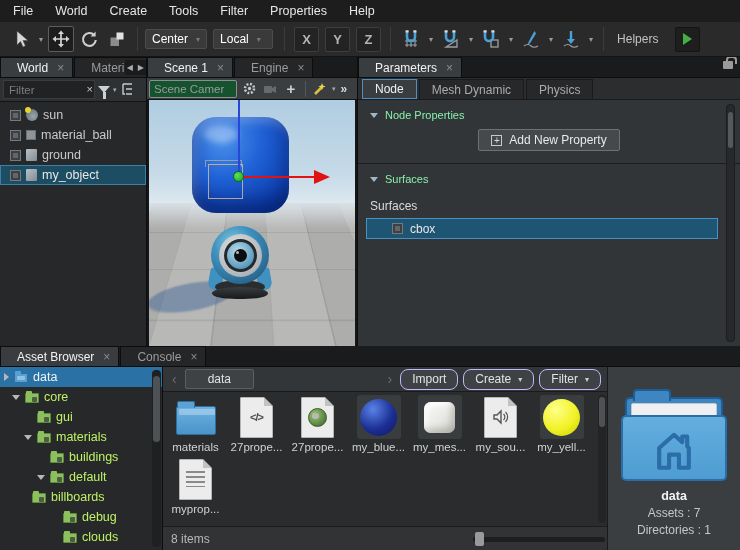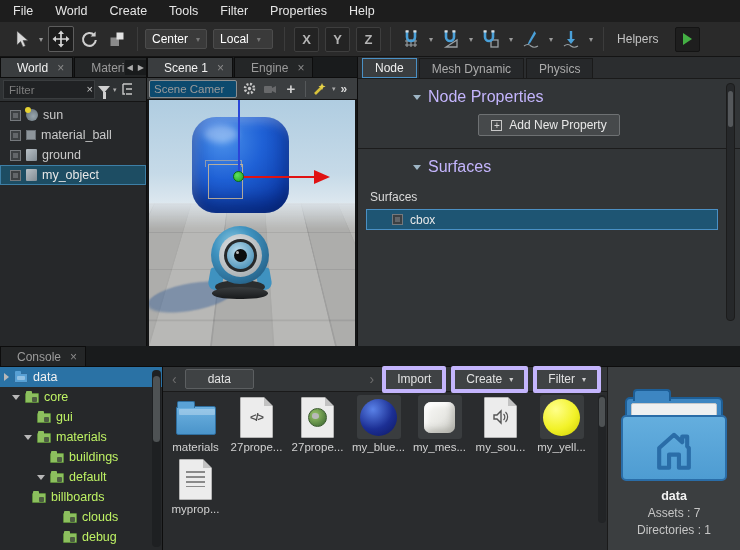--- a/index.html
+++ b/index.html
@@ -53,21 +53,21 @@
   .chk { width:11px; height:11px; background:#3c4043; border:1px solid #75797d; position:relative; flex:none; }
   .chk::after { content:""; position:absolute; left:2px; top:2px; width:5px; height:5px; background:#62666a; }
   .ic-sun { width:12px; height:12px; border-radius:50%; background:radial-gradient(circle at 60% 60%, #97a5ad, #5c6870); position:relative; flex:none; }
   .ic-sun::after { content:""; position:absolute; left:-1px; top:-2px; width:6px; height:6px; border-radius:50%; background:#e6d232; }
   .ic-mesh { width:11px; height:12px; background:linear-gradient(135deg,#b8c0c6,#828c94); border-radius:1px; flex:none; }
   .ic-box { width:10px; height:10px; background:#8d959b; border:1px solid #6a7076; flex:none; }
 
   
   .viewport-panel { position:absolute; left:147px; top:57px; width:211px; height:289px; background:#151617; border-right:1px solid #0d0d0d; }
   .cam-toolbar { height:22px; background:#3b3e40; display:flex; align-items:center; padding:0 2px; gap:3px; border-bottom:1px solid #141414; }
-  .cam-dd { width:88px; height:18px; background:#0c4a6e; border:1px solid #8a8e90; border-radius:2px; color:#9a9a9a; font-size:11.5px; display:flex; align-items:center; justify-content:space-between; padding:0 4px; }
+  .cam-dd { width:88px; height:18px; background:#14532d; border:1px solid #8a8e90; border-radius:2px; color:#9a9a9a; font-size:11.5px; display:flex; align-items:center; justify-content:space-between; padding:0 4px; }
   .vbtn { width:18px; height:18px; display:flex; align-items:center; justify-content:center; color:#c8c8c8; }
   .vbtn.dim { opacity:.35; }
   .plus-ic { font-size:15px; color:#d0d0d0; font-weight:bold; }
   .more-ic { color:#d8d8d8; font-size:12px; font-weight:bold; margin-left:2px; }
   .vsep { width:1px; height:16px; background:#55585a; margin:0 2px; }
   .scene3d { position:absolute; left:2px; right:2px; top:43px; bottom:0; overflow:hidden; background:linear-gradient(#b0cde1 0%, #c6dae8 30%, #dde8ef 42%, #a9a9a7 42%); }
   .floor { position:absolute; left:0; right:0; top:42%; bottom:0; overflow:hidden; }
   .checker { position:absolute; left:-60%; top:-10%; width:220%; height:160%;
     background-image:
       repeating-linear-gradient(0deg, rgba(0,0,0,.08) 0 1px, transparent 1px 34px),
@@ -99,21 +99,21 @@
   .ball-base2 { position:absolute; left:63px; top:187px; width:56px; height:12px; background:linear-gradient(#3a3d3f,#17191b); border-radius:50% 50% 45% 45%; }
 
   
   .params-panel { position:absolute; left:358px; top:57px; width:382px; height:289px; background:#323537; }
   .lock { position:absolute; right:7px; top:4px; width:10px; height:8px; background:#9a9a9a; border-radius:1px; }
   .lock::before { content:""; position:absolute; left:3px; top:-5px; width:7px; height:6px; border:2px solid #9a9a9a; border-bottom:none; border-radius:4px 4px 0 0; }
   .subtabs { height:22px; background:#2b2d2f; display:flex; align-items:flex-end; padding-left:4px; gap:2px; border-bottom:1px solid #1a1a1a; }
   .subtab { height:20px; padding:0 12px; display:flex; align-items:center; color:#ababab; background:#26282a; border:1px solid #1a1a1a; border-bottom:none; font-size:12px; }
   .subtab.active { background:#3a3d3f; color:#f0f0f0; border:1px solid #4a90c4; }
   .params-body { position:relative; height:246px; overflow:hidden; }
-  .sect-head { display:flex; align-items:center; gap:7px; color:#c4b5fd; padding:9px 0 4px 12px; font-size:16px;margin-left:43px; }
+  .sect-head { display:flex; align-items:center; gap:7px; color:#86efac; padding:9px 0 4px 12px; font-size:11px; }
   .tri-down { width:0; height:0; border-left:4px solid transparent; border-right:4px solid transparent; border-top:5px solid #9fb6c6; }
   .addprop-row { display:flex; justify-content:center; padding:4px 0 10px 0; }
   .addprop-btn { display:flex; align-items:center; gap:7px; background:#46494b; border:1px solid #6e7173; border-radius:2px; color:#e8e8e8; padding:3px 12px; font-size:12px; }
   .plus-sq { width:11px; height:11px; border:1px solid #c8c8c8; color:#d8d8d8; font-size:10px; line-height:9px; text-align:center; }
   .pdivider { border-top:1px solid #1c1c1c; margin:2px 0 0 0; }
   .surf-label { color:#dadada; padding:10px 0 5px 12px; font-size:12px; }
   .surf-row { margin:0 22px 0 8px; height:21px; background:#1e5573; box-shadow:inset 0 0 0 1px #4a90c4; display:flex; align-items:center; gap:7px; padding-left:26px; color:#e8e8e8; }
   .vscroll { position:absolute; right:5px; top:4px; bottom:4px; width:9px; background:#26282a; border:1px solid #1c1c1c; border-radius:4px; }
   .vscroll .thumb { position:absolute; left:1px; right:1px; top:7px; height:36px; background:#55585b; border-radius:4px; }
 
@@ -132,21 +132,21 @@
   .fold.blue::after { content:""; position:absolute; left:2px; top:2px; width:8px; height:4px; background:rgba(255,255,255,.35); border-radius:1px; }
   .tree-scroll { position:absolute; right:1px; top:3px; bottom:3px; width:9px; background:#1e2022; border-radius:4px; }
   .tree-scroll .thumb { position:absolute; left:1px; right:1px; top:6px; height:66px; background:#4e5254; border-radius:4px; }
 
   
   .files-panel { position:absolute; left:163px; top:367px; width:444px; height:183px; background:#2a2c2e; }
   .files-toolbar { height:25px; background:#333638; border-bottom:1px solid #1a1a1a; display:flex; align-items:center; padding:0 6px; gap:5px; }
   .nav-ar { color:#6e6e6e; font-size:14px; padding:0 3px; }
   .crumb-btn { background:#3f4244; border:1px solid #5c5f61; border-radius:2px; color:#e2e2e2; padding:2px 22px; font-size:12px; }
   .fspacer { flex:1; }
-  .fbtn { background:#3f4244; border:4px solid #c4b5fd; border-radius:2px; color:#e2e2e2; padding:2.5px 11px; font-size:12px; display:flex; align-items:center; gap:7px; }
+  .fbtn { background:#3f4244; border:1px solid #c4b5fd; border-radius:8px; color:#e2e2e2; padding:2.5px 11px; font-size:12px; display:flex; align-items:center; gap:7px; }
   .fbtn .dd-car { font-size:8px; color:#cfcfcf; }
   .fbtn .dd-car::after { content:"▾"; }
   .files-grid { position:absolute; left:2px; top:25px; right:10px; height:134px; display:flex; flex-wrap:wrap; align-content:flex-start; }
   .tile { width:61px; height:62px; display:flex; flex-direction:column; align-items:center; padding-top:3px; }
   .tile .tlabel { margin-top:2px; font-size:11.5px; color:#d2d2d2; white-space:nowrap; }
   .tico { width:44px; height:44px; display:flex; align-items:center; justify-content:center; }
   .tico.dark { background:#3a3d3f; border-radius:3px; }
   .folder-sm { width:40px; height:29px; background:linear-gradient(#6db1e0,#4a94ca); border:1px solid #2f6e9e; border-radius:2px; position:relative; margin-top:6px; }
   .folder-sm::before { content:""; position:absolute; left:0; top:-6px; width:16px; height:6px; background:#5aa2d6; border:1px solid #2f6e9e; border-bottom:none; border-radius:2px 2px 0 0; }
   .folder-sm::after { content:""; position:absolute; left:2px; top:2px; width:36px; height:6px; background:rgba(255,255,255,.3); border-radius:1px; }
@@ -388,20 +388,27 @@
       <div class="bluecube"></div>
       <div class="wirebox"></div>
       <div class="giz-v"></div>
       <div class="giz-h"></div>
       <div class="giz-arrow"></div>
       <div class="giz-dot"></div>
     </div>
   </div>
 
   <div class="params-panel">
+    <div class="tabbar">
+      <span class="tab active">
+          <span>Parameters</span>
+          <span class="x"></span>
+        </span>
+      <span class="lock"></span>
+    </div>
     <div class="subtabs">
       <span class="subtab active">Node</span>
       <span class="subtab">Mesh Dynamic</span>
       <span class="subtab">Physics</span>
     </div>
     <div class="params-body">
       <div class="sect-head">
         <span class="tri-down"></span>
         <span>Node Properties</span>
       </div>
@@ -421,20 +428,24 @@
         <span class="chk"></span>
         <span>cbox</span>
       </div>
       <div class="vscroll">
           <div class="thumb"></div>
         </div>
     </div>
   </div>
 
   <div class="bottom-tabs tabbar">
+    <span class="tab active">
+        <span>Asset Browser</span>
+        <span class="x"></span>
+      </span>
     <span class="tab">
         <span>Console</span>
         <span class="x"></span>
       </span>
   </div>
 
   <div class="assets-tree">
     <div class="arow sel" style="padding-left:4px">
       <span class="tri-r"></span>
       <span class="fold blue"></span>
@@ -462,25 +473,25 @@
       <span class="tri-d"></span>
       <span class="fold green"></span>
       <span>default</span>
     </div>
     <div class="arow" style="padding-left:32px">
       <span class="fold green"></span>
       <span>billboards</span>
     </div>
     <div class="arow" style="padding-left:63px">
       <span class="fold green"></span>
+      <span>debug</span>
+    </div>
+    <div class="arow" style="padding-left:63px">
+      <span class="fold green"></span>
       <span>clouds</span>
-    </div>
-    <div class="arow" style="padding-left:63px">
-      <span class="fold green"></span>
-      <span>debug</span>
     </div>
     <div class="tree-scroll">
         <div class="thumb"></div>
       </div>
   </div>
 
   <div class="files-panel">
     <div class="files-toolbar">
       <span class="nav-ar">‹</span>
       <span class="crumb-btn">data</span>
@@ -555,20 +566,26 @@
             <span class="page">
               <span class="textlines"></span>
             </span>
           </span>
         <span class="tlabel">myprop...</span>
       </div>
     </div>
     <div class="grid-scroll">
         <div class="thumb"></div>
       </div>
+    <div class="files-status">
+      <span>8 items</span>
+      <span class="zoom-slider">
+          <span class="zoom-thumb"></span>
+        </span>
+    </div>
   </div>
 
   <div class="preview-panel">
     <div class="bigfolder">
       <div class="bf-back"></div>
       <div class="bf-paper"></div>
       <div class="bf-front">
         <svg width="56" height="52" viewBox="0 0 68 60">
             <path d="M16 54 V30 L34 14 44 23 V16 H50 V28 L52 30 V54 H40 V38 H28 V54 Z" fill="none" stroke="#2a6da8" stroke-width="5" stroke-linejoin="round"></path>
           </svg>

